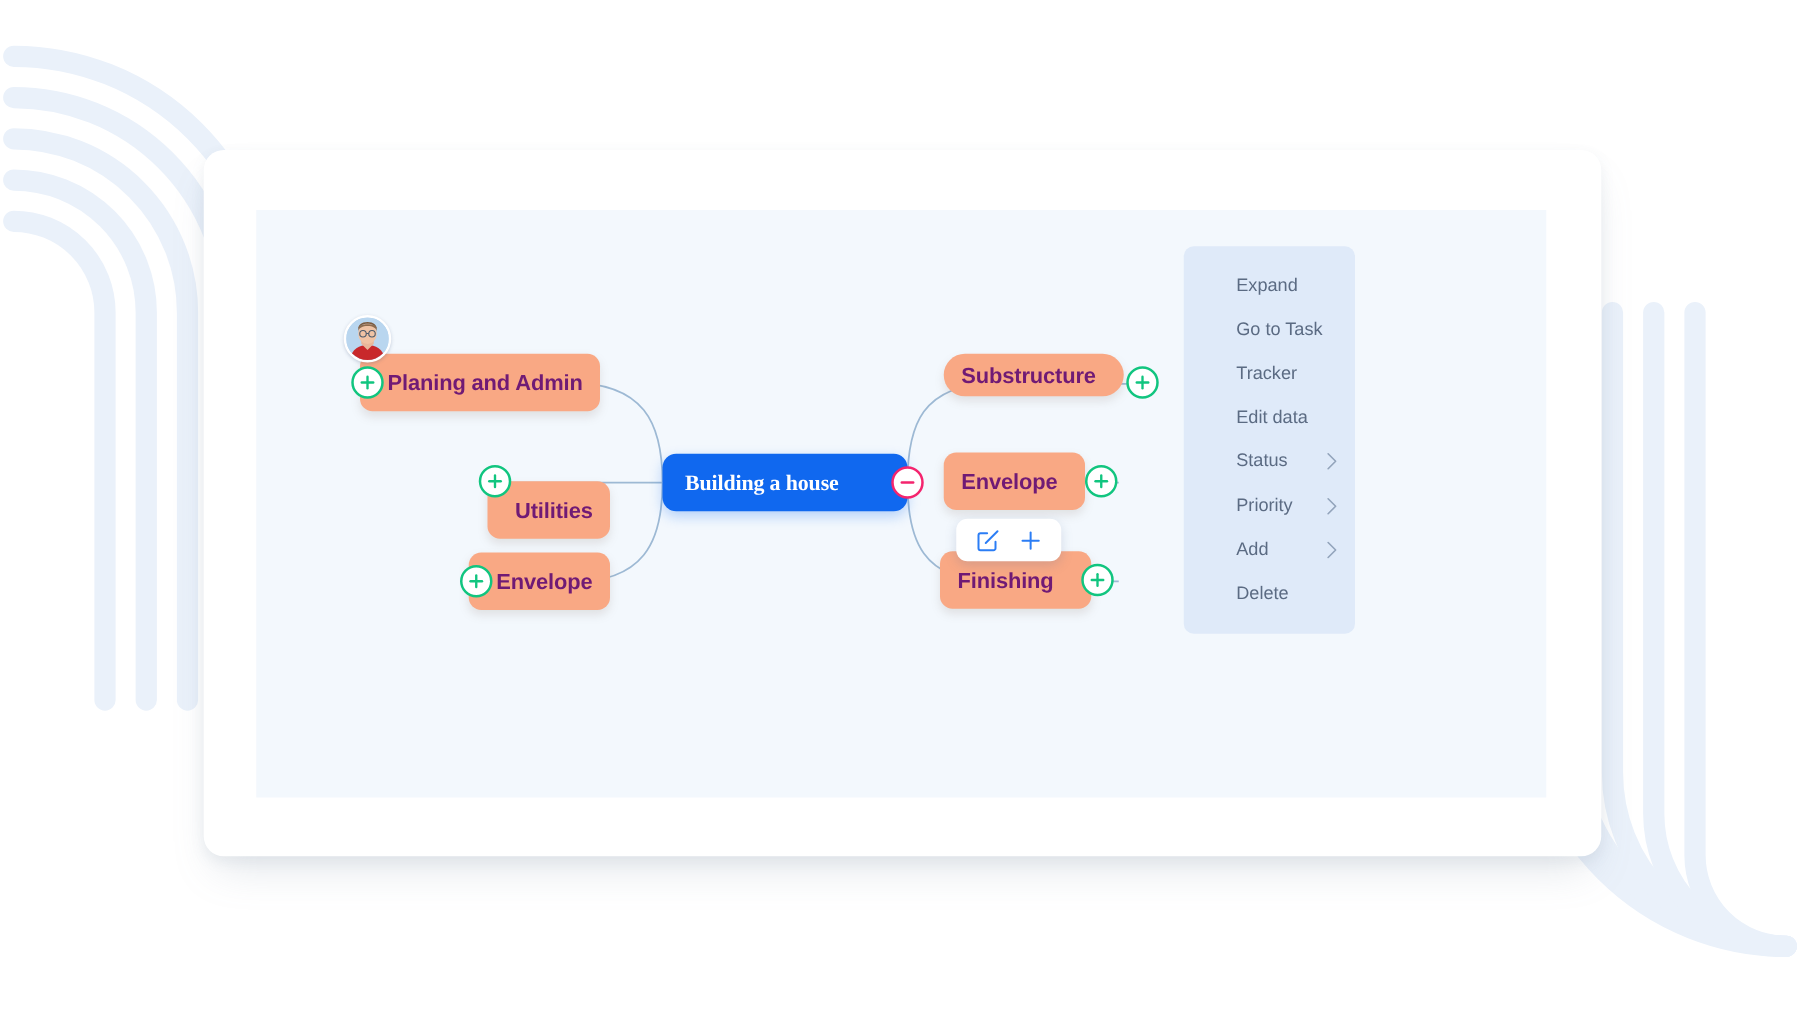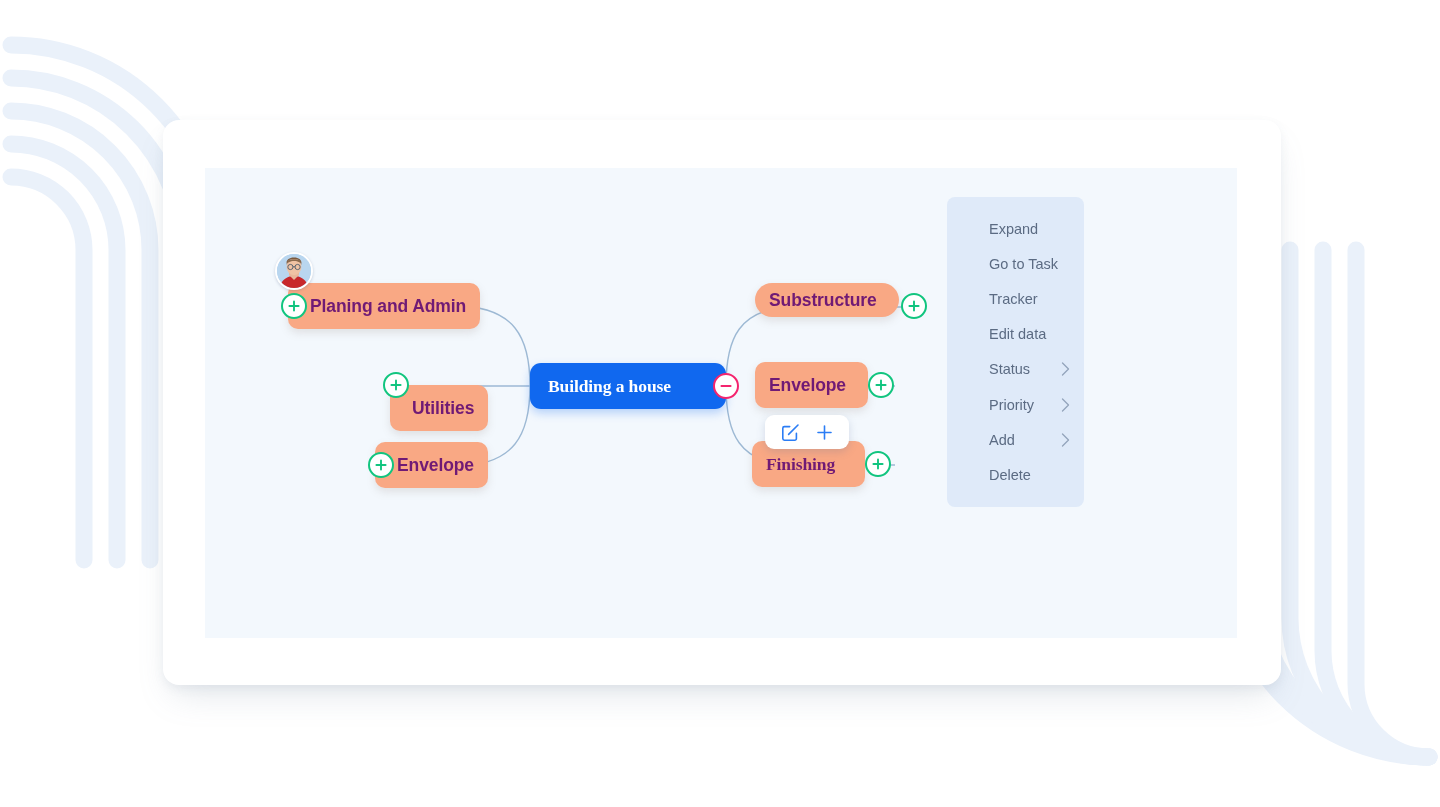--- a/index.html
+++ b/index.html
@@ -291,21 +291,21 @@
   </div>
   <div class="toggle-badge toggle-plus" style="left:663px; top:204px;">
     <svg width="14" height="14" viewBox="0 0 14 14" xmlns="http://www.w3.org/2000/svg">
       <g stroke="#11c57f" stroke-width="1.9" stroke-linecap="round">
         <line x1="7" y1="2.4" x2="7" y2="11.6"></line>
         <line x1="2.4" y1="7" x2="11.6" y2="7"></line>
       </g>
     </svg>
   </div>
 
-  <div class="node node-branch" style="left:547px; top:273px; height:46px; padding-left:14px; padding-right:30px; z-index:3;font-family:Liberation Serif, serif;">
+  <div class="node node-branch" style="left:547px; top:273px; height:46px; padding-left:14px; padding-right:30px; z-index:3;">
     <span class="node-label">Finishing</span>
   </div>
   <div class="toggle-badge toggle-plus" style="left:660px; top:283px; z-index:5;">
     <svg width="14" height="14" viewBox="0 0 14 14" xmlns="http://www.w3.org/2000/svg">
       <g stroke="#11c57f" stroke-width="1.9" stroke-linecap="round">
         <line x1="7" y1="2.4" x2="7" y2="11.6"></line>
         <line x1="2.4" y1="7" x2="11.6" y2="7"></line>
       </g>
     </svg>
   </div>

